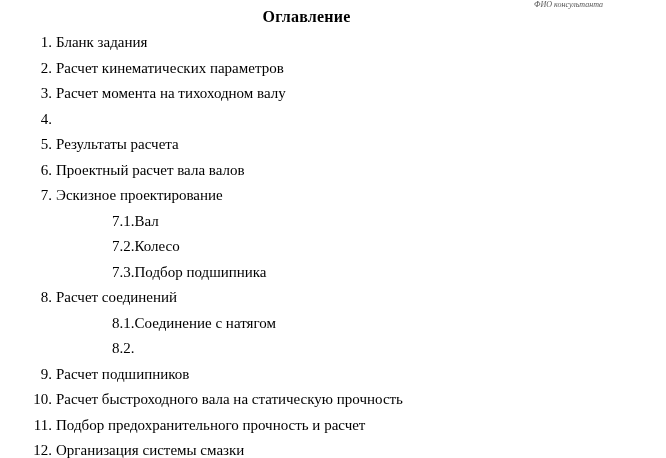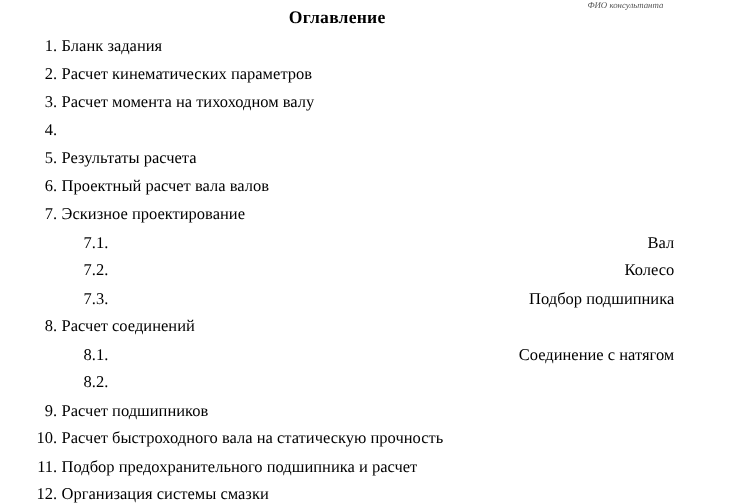--- a/index.html
+++ b/index.html
@@ -56,22 +56,21 @@
     flex: 0 0 30px;
     text-align: right;
     padding-right: 4px;
     box-sizing: border-box;
     white-space: nowrap;
   }
   .toc-text {
     white-space: nowrap;
   }
   .toc-row.sub {
-    padding-left: 76px;
-    justify-content: space-between;
+    padding-left: 112px;
   }
   .toc-row.sub .toc-num {
     width: auto;
     flex: 0 0 auto;
     text-align: left;
     padding-right: 0px;
   }
 </style>
 </head>
 <body>
@@ -136,21 +135,21 @@
       <li class="toc-row">
         <span class="toc-num">9.</span>
         <span class="toc-text">Расчет подшипников</span>
       </li>
       <li class="toc-row">
         <span class="toc-num">10.</span>
         <span class="toc-text">Расчет быстроходного вала на статическую прочность</span>
       </li>
       <li class="toc-row">
         <span class="toc-num">11.</span>
-        <span class="toc-text">Подбор предохранительного подшипника и расчет</span>
+        <span class="toc-text">Подбор предохранительного прочность и расчет</span>
       </li>
       <li class="toc-row">
         <span class="toc-num">12.</span>
         <span class="toc-text">Организация системы смазки</span>
       </li>
     </ul>
 
 </div>
 
 </body></html>

